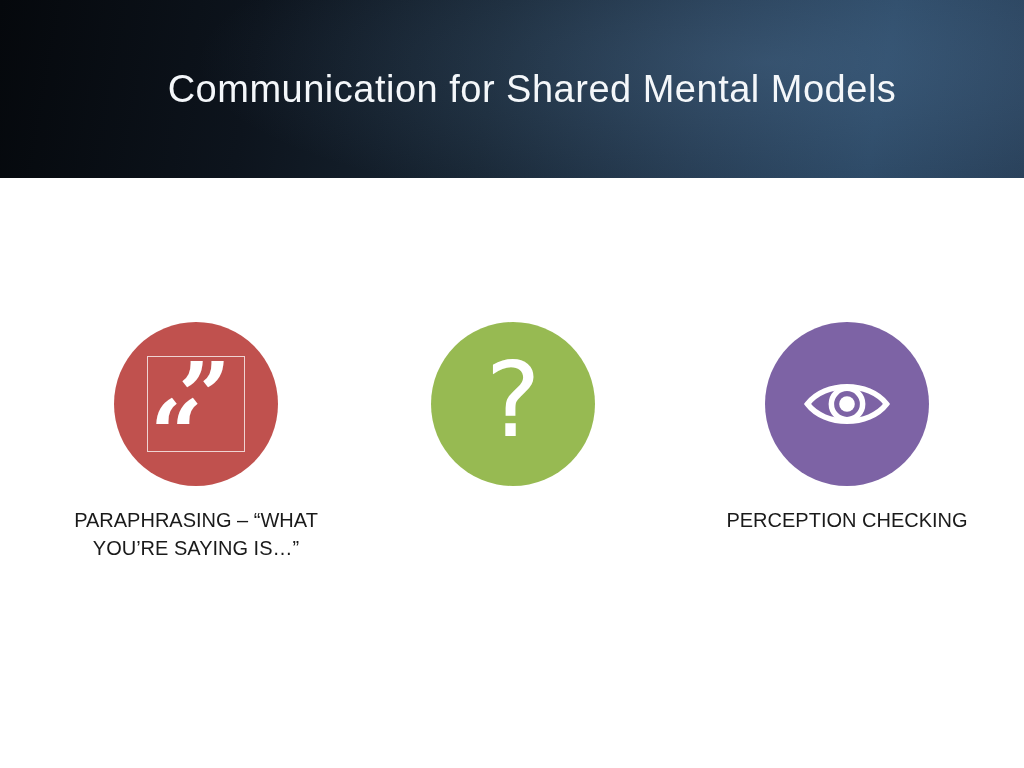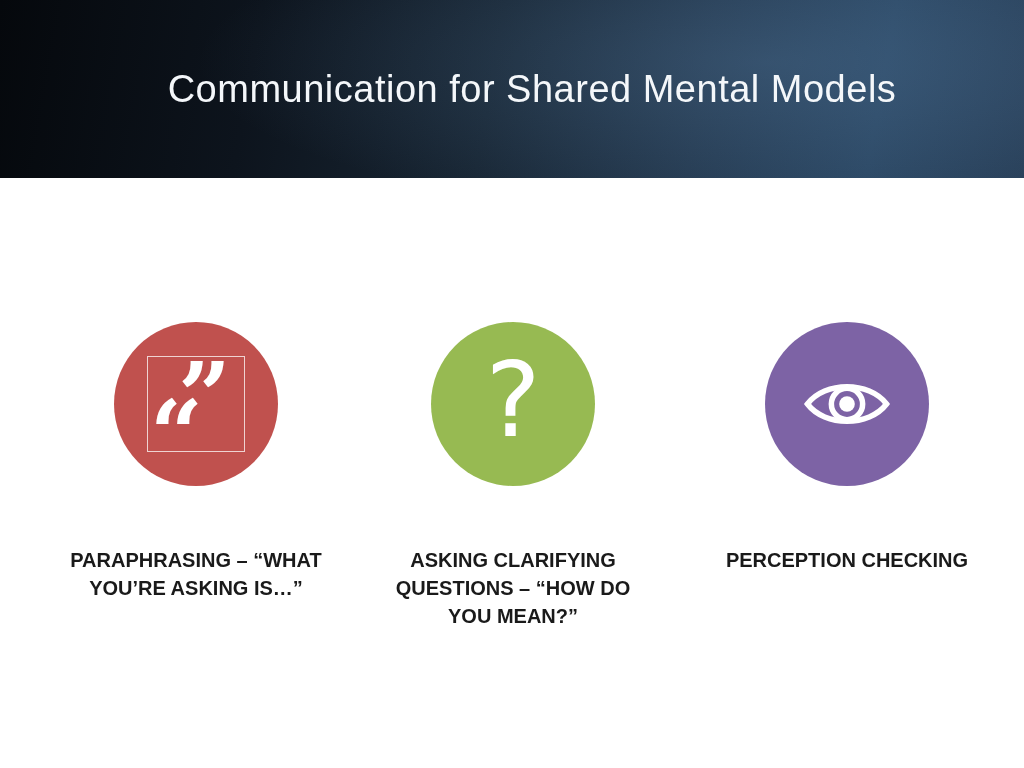--- a/index.html
+++ b/index.html
@@ -87,58 +87,52 @@
     font-weight: 400;
     line-height: 1;
     transform: translateY(-4px);
   }
 
   
   .eye-svg { display: block; }
 
   
   .caption {
-    margin: 60px 0 0 0;
+    margin: 20px 0 0 0;
     font-size: 20px;
     line-height: 28px;
     color: #1a1a1a;
-    font-weight: bold;
   }
   .caption span { display: block; }
 </style>
 </head>
 <body>
 
 <div class="slide">
 
   <header class="header">
     <h1 class="title">Communication for Shared Mental Models</h1>
   </header>
 
   <div class="column col-1">
     <div class="circle" style="background-color: rgb(192, 81, 78);">
       <span class="quote-frame"></span>
       <span class="quote close">”</span>
       <span class="quote open">“</span>
     </div>
     <p class="caption">
       <span>PARAPHRASING – “WHAT</span>
-      <span>YOU’RE ASKING IS…”</span>
+      <span>YOU’RE SAYING IS…”</span>
     </p>
   </div>
 
   <div class="column col-2">
     <div class="circle" style="background-color: rgb(151, 186, 82);">
       <span class="question-glyph">?</span>
     </div>
-    <p class="caption">
-      <span>ASKING CLARIFYING</span>
-      <span>QUESTIONS – “HOW DO</span>
-      <span>YOU MEAN?”</span>
-    </p>
   </div>
 
   <div class="column col-3">
     <div class="circle" style="background-color: rgb(125, 99, 165);">
       <svg class="eye-svg" width="92" height="92" viewBox="0 0 100 100">
         <path d="M7,50 C26,25 74,25 93,50 C74,75 26,75 7,50 Z" fill="none" stroke="#ffffff" stroke-width="6" stroke-linejoin="miter"></path>
         <circle cx="50" cy="50" r="17" fill="none" stroke="#ffffff" stroke-width="6"></circle>
         <circle cx="50" cy="50" r="8.5" fill="#ffffff"></circle>
       </svg>
     </div>

